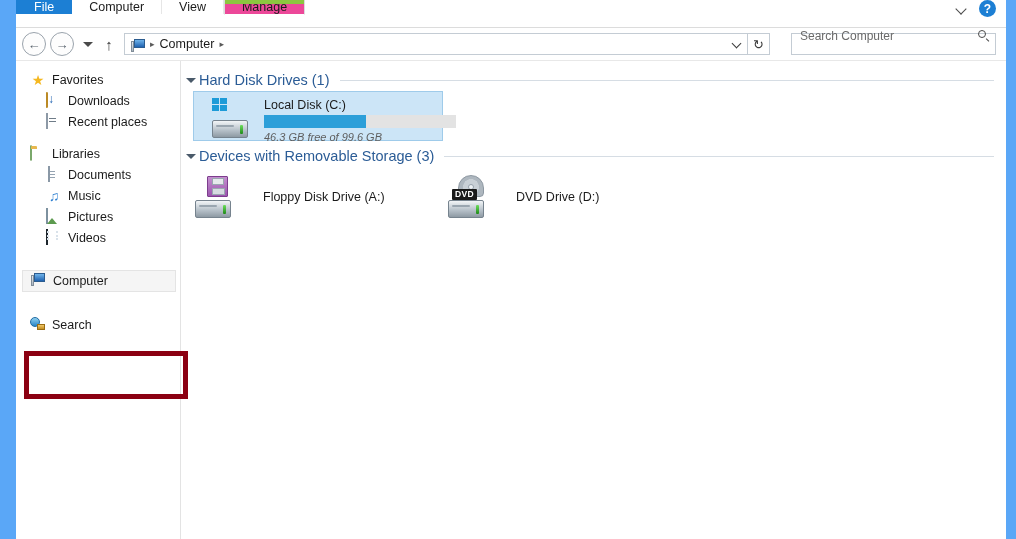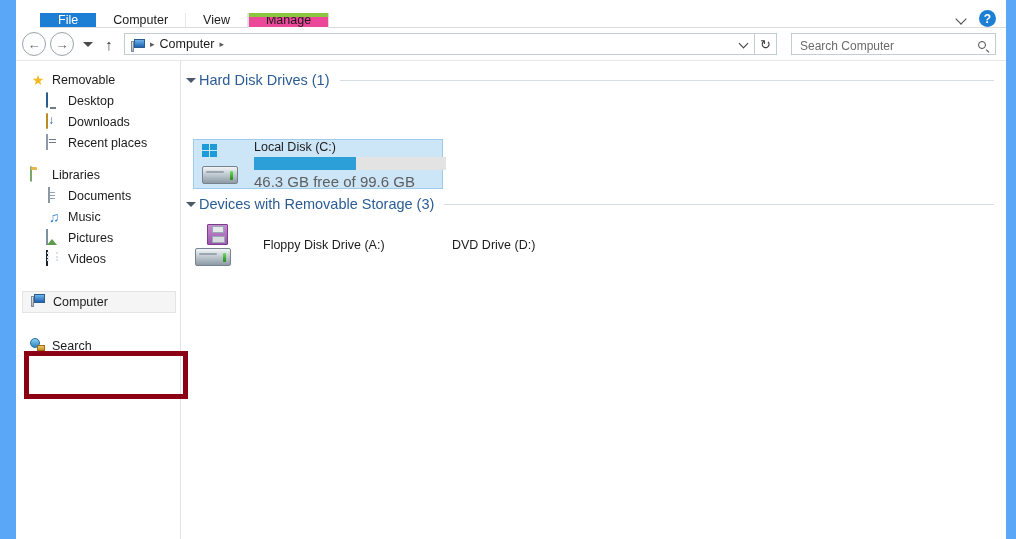--- a/index.html
+++ b/index.html
@@ -37,22 +37,21 @@
     overflow: hidden;
   }
 
   
   #tabstrip {
     position: relative;
     height: 27px;
     background: #ffffff;
     border-bottom: 1px solid #dcdcdc;
     display: flex;
-    align-items: flex-end;
-    margin-left: 24px;
+    align-items: flex-start;
   }
   .tab {
     position: relative;
     display: flex;
     align-items: center;
     justify-content: center;
     padding: 0 17px;
     font-size: 12.5px;
     color: #1b1b1b;
     background: #ffffff;
@@ -214,27 +213,27 @@
     background: #ffffff;
     display: flex; align-items: center; justify-content: center;
     font-size: 13px;
     color: #3b3b3b;
     cursor: default;
     box-sizing: border-box;
   }
   #searchbox {
     width: 205px;
     height: 22px;
-    margin-left: 14px;
+    margin-left: 21px;
     border: 1px solid #c4ccd4;
     background: #ffffff;
     display: flex;
-    align-items: flex-end;
-    box-sizing: border-box;
-    padding: 0 4px 0 6px;
+    align-items: center;
+    box-sizing: border-box;
+    padding: 0 4px 16px 6px;
   }
   #search-input {
     flex: 1;
     border: none;
     outline: none;
     font-family: "Liberation Sans", sans-serif;
     font-size: 12px;
     color: #6a6a6a;
     background: transparent;
   }
@@ -539,27 +538,26 @@
   }
 
   
   .tiles {
     display: flex;
     flex-wrap: wrap;
     padding-left: 12px;
   }
   .tile {
     display: flex;
-    align-items: center;
+    align-items: flex-start;
     width: 250px;
     height: 50px;
-    padding: 4px 6px;
-    box-sizing: border-box;
-    cursor: default;
-    margin-top: 48px;
+    padding: 4px 16px;
+    box-sizing: border-box;
+    cursor: default;
   }
   .tile.selected {
     background: #cce5f7;
     border: 1px solid #9fcbea;
   }
   .tile-icon { flex: 0 0 48px; height: 44px; position: relative; }
   .tile-info { margin-left: 6px; flex: 1; padding-top: 2px; }
   .tile-name {
     font-size: 12.5px;
     color: #1b1b1b;
@@ -569,23 +567,24 @@
     width: 192px;
     height: 13px;
     background: #e3e3e3;
     border: none;
   }
   .bar-inner {
     height: 13px;
     background: #2c9fd9;
   }
   .tile-sub {
-    font-size: 15px;
+    font-size: 11px;
     color: #5e5e5e;
     margin-top: 3px;
+    font-style: italic;
   }
 
   
   .dev-row {
     display: flex;
     padding-left: 12px;
     padding-top: 6px;
   }
   .dev {
     display: flex;
@@ -752,25 +751,21 @@
         <span class="mag"></span>
       </div>
     </div>
 
     <div id="body">
 
       <div id="sidebar">
 
         <div class="nav-item">
           <span class="ico ico-star">★</span>
-          <span class="nav-label">Removable</span>
-        </div>
-        <div class="nav-item child">
-          <span class="ico"><span class="ico-monitor"></span></span>
-          <span class="nav-label">Desktop</span>
+          <span class="nav-label">Favorites</span>
         </div>
         <div class="nav-item child">
           <span class="ico"><span class="ico-download"></span></span>
           <span class="nav-label">Downloads</span>
         </div>
         <div class="nav-item child">
           <span class="ico"><span class="ico-recent"></span></span>
           <span class="nav-label">Recent places</span>
         </div>
 
@@ -862,20 +857,27 @@
               <div class="dev-icon">
                 <span class="floppy"></span>
                 <span class="drive-body">
                   <span class="drive-led"></span>
                 </span>
               </div>
               <span class="dev-name">Floppy Disk Drive (A:)</span>
             </div>
 
             <div class="dev">
+              <div class="dev-icon">
+                <span class="disc"></span>
+                <span class="dvd-tag">DVD</span>
+                <span class="drive-body">
+                  <span class="drive-led"></span>
+                </span>
+              </div>
               <span class="dev-name">DVD Drive (D:)</span>
             </div>
 
           </div>
         </div>
 
       </div>
     </div>
   </div>
 </div>

